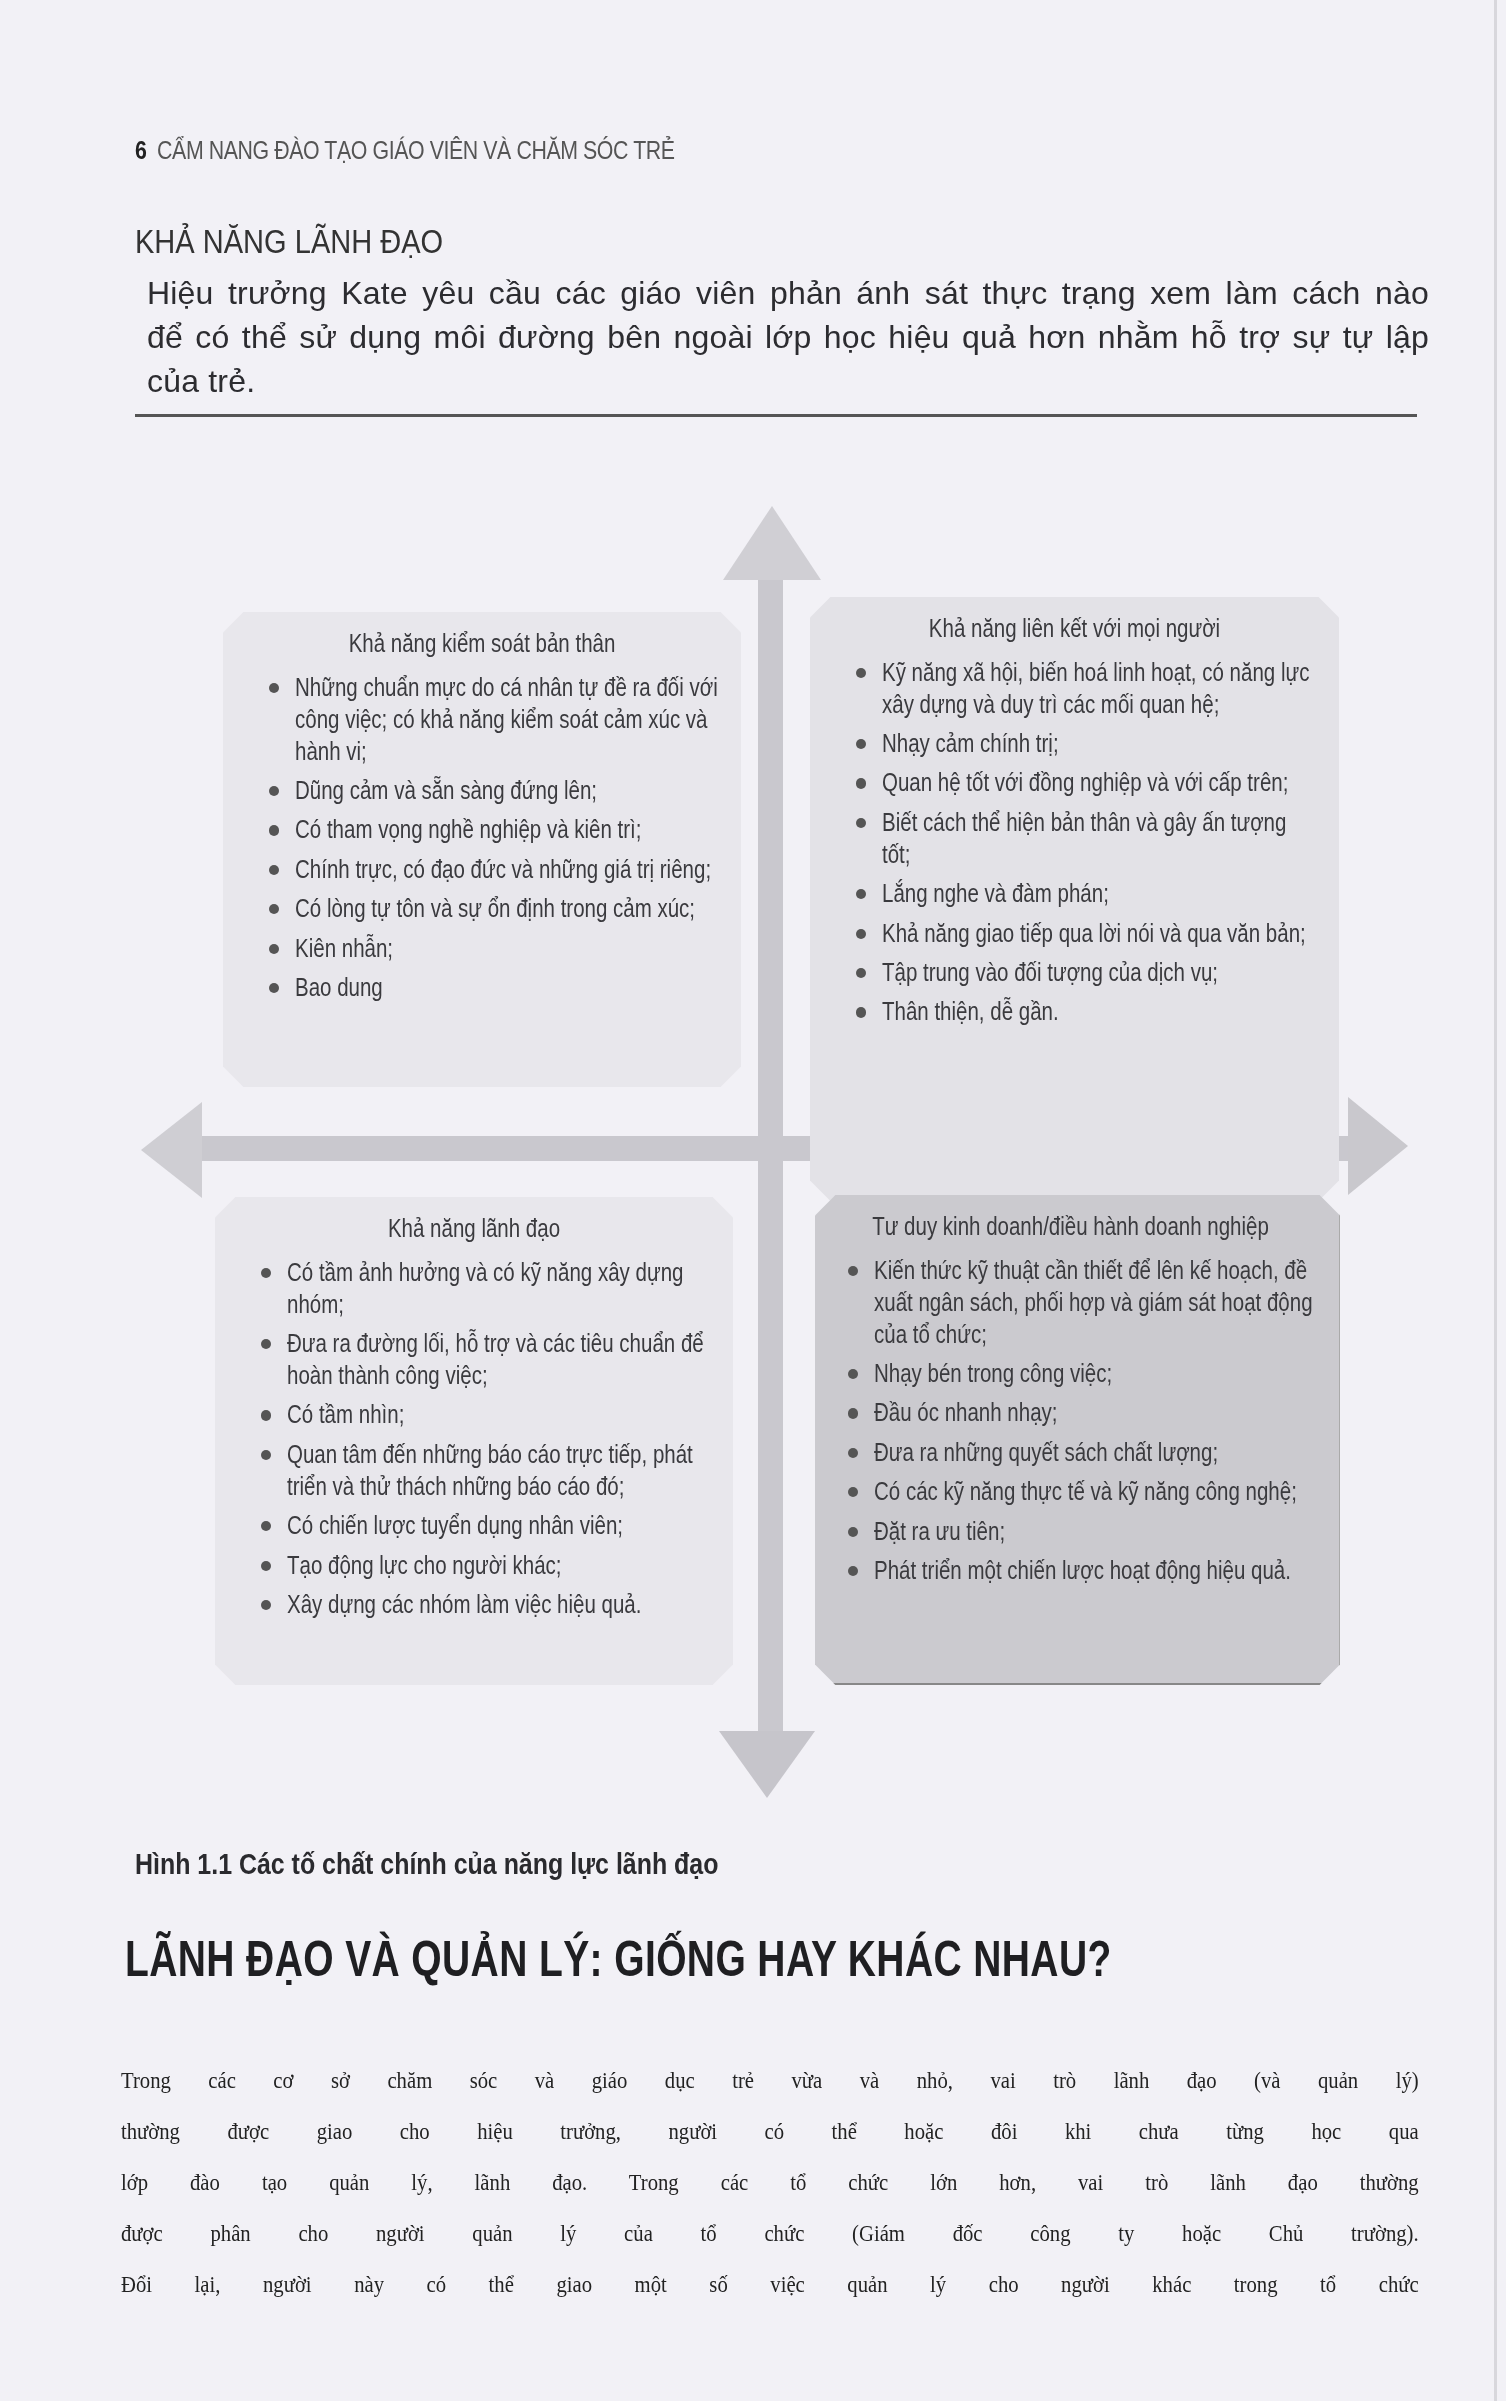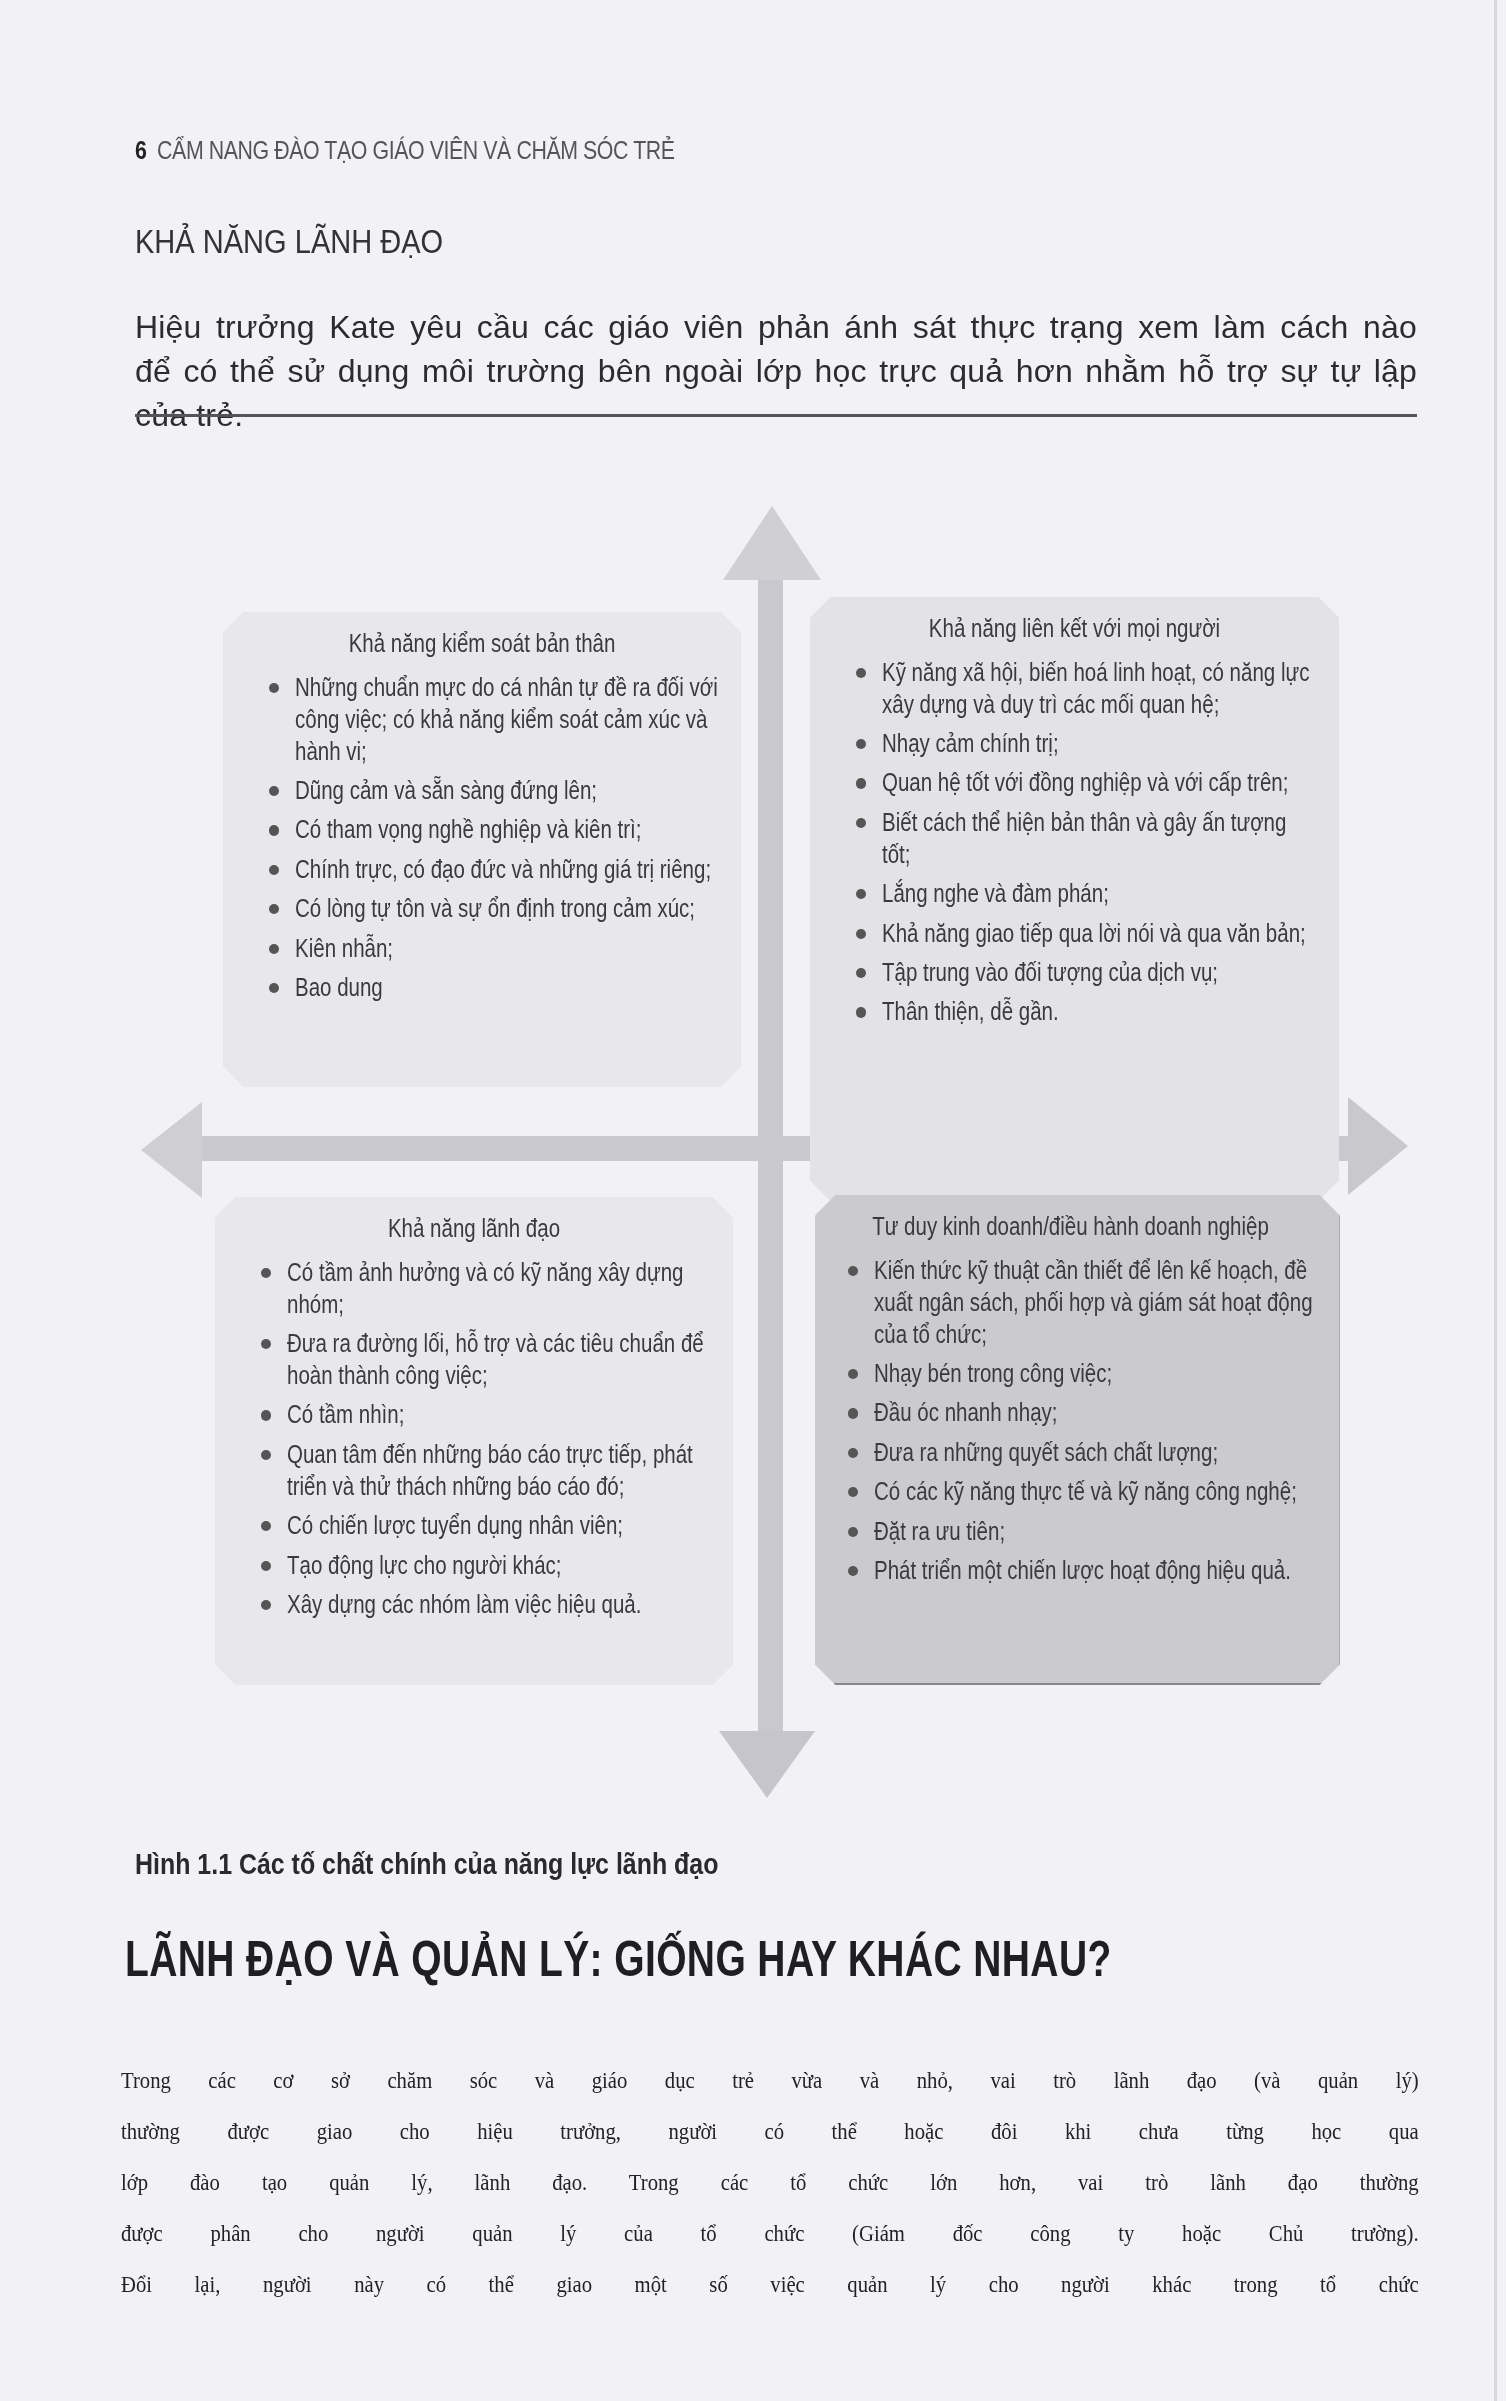--- a/index.html
+++ b/index.html
@@ -10,21 +10,21 @@
     color:#2a2a2e;
   }
   .page-edge { position:absolute; left:1494px; top:0; width:2.8px; height:2401px; background:#d8d7dc; }
   .abs { position:absolute; }
 
   .running-head { left:135px; top:135px; font-size:26px; letter-spacing:-0.5px; color:#555; transform:scaleX(0.82); transform-origin:left top; white-space:nowrap; }
   .running-head .pg { font-weight:bold; color:#222; margin-right:13px; }
 
   .section-label { left:135px; top:223px; font-size:33px; color:#333; transform:scaleX(0.88); transform-origin:left top; white-space:nowrap; }
 
-  .intro { left:135px; top:271px; width:1282px; font-size:32px; line-height:44px; color:#2c2c30; letter-spacing:0.2px;margin-top:34px; }
+  .intro { left:147px; top:271px; width:1282px; font-size:32px; line-height:44px; color:#2c2c30; letter-spacing:0.2px; }
   .intro-line { display:block; white-space:nowrap; text-align:justify; text-align-last:justify; }
   .intro-line.last { text-align-last:left; }
 
   .rule { left:135px; top:414px; width:1282px; height:2.8px; background:#555; }
 
   
   .arrow-shaft-v { left:758px; top:575px; width:25px; height:1160px; background:#c9c8ce; }
   .arrow-shaft-h { left:200px; top:1136px; width:1151px; height:25px; background:#c9c8ce; }
   .arrow-head { width:0; height:0; }
   .ah-up { left:723px; top:506px; border-left:49px solid transparent; border-right:49px solid transparent; border-bottom:74px solid #d0cfd4; }
@@ -64,21 +64,21 @@
 <div class="page-edge"></div>
 
 <div class="abs running-head">
   <span class="pg">6</span><span>CẨM NANG ĐÀO TẠO GIÁO VIÊN VÀ CHĂM SÓC TRẺ</span>
 </div>
 
 <div class="abs section-label">KHẢ NĂNG LÃNH ĐẠO</div>
 
 <div class="abs intro">
   <span class="intro-line">Hiệu trưởng Kate yêu cầu các giáo viên phản ánh sát thực trạng xem làm cách nào</span>
-  <span class="intro-line">để có thể sử dụng môi trường bên ngoài lớp học trực quả hơn nhằm hỗ trợ sự tự lập</span>
+  <span class="intro-line">để có thể sử dụng môi đường bên ngoài lớp học hiệu quả hơn nhằm hỗ trợ sự tự lập</span>
   <span class="intro-line last">của trẻ.</span>
 </div>
 
 <div class="abs rule"></div>
 
 <div class="abs arrow-shaft-v"></div>
 <div class="abs arrow-shaft-h"></div>
 <div class="abs arrow-head ah-up"></div>
 <div class="abs arrow-head ah-down"></div>
 <div class="abs arrow-head ah-left"></div>

